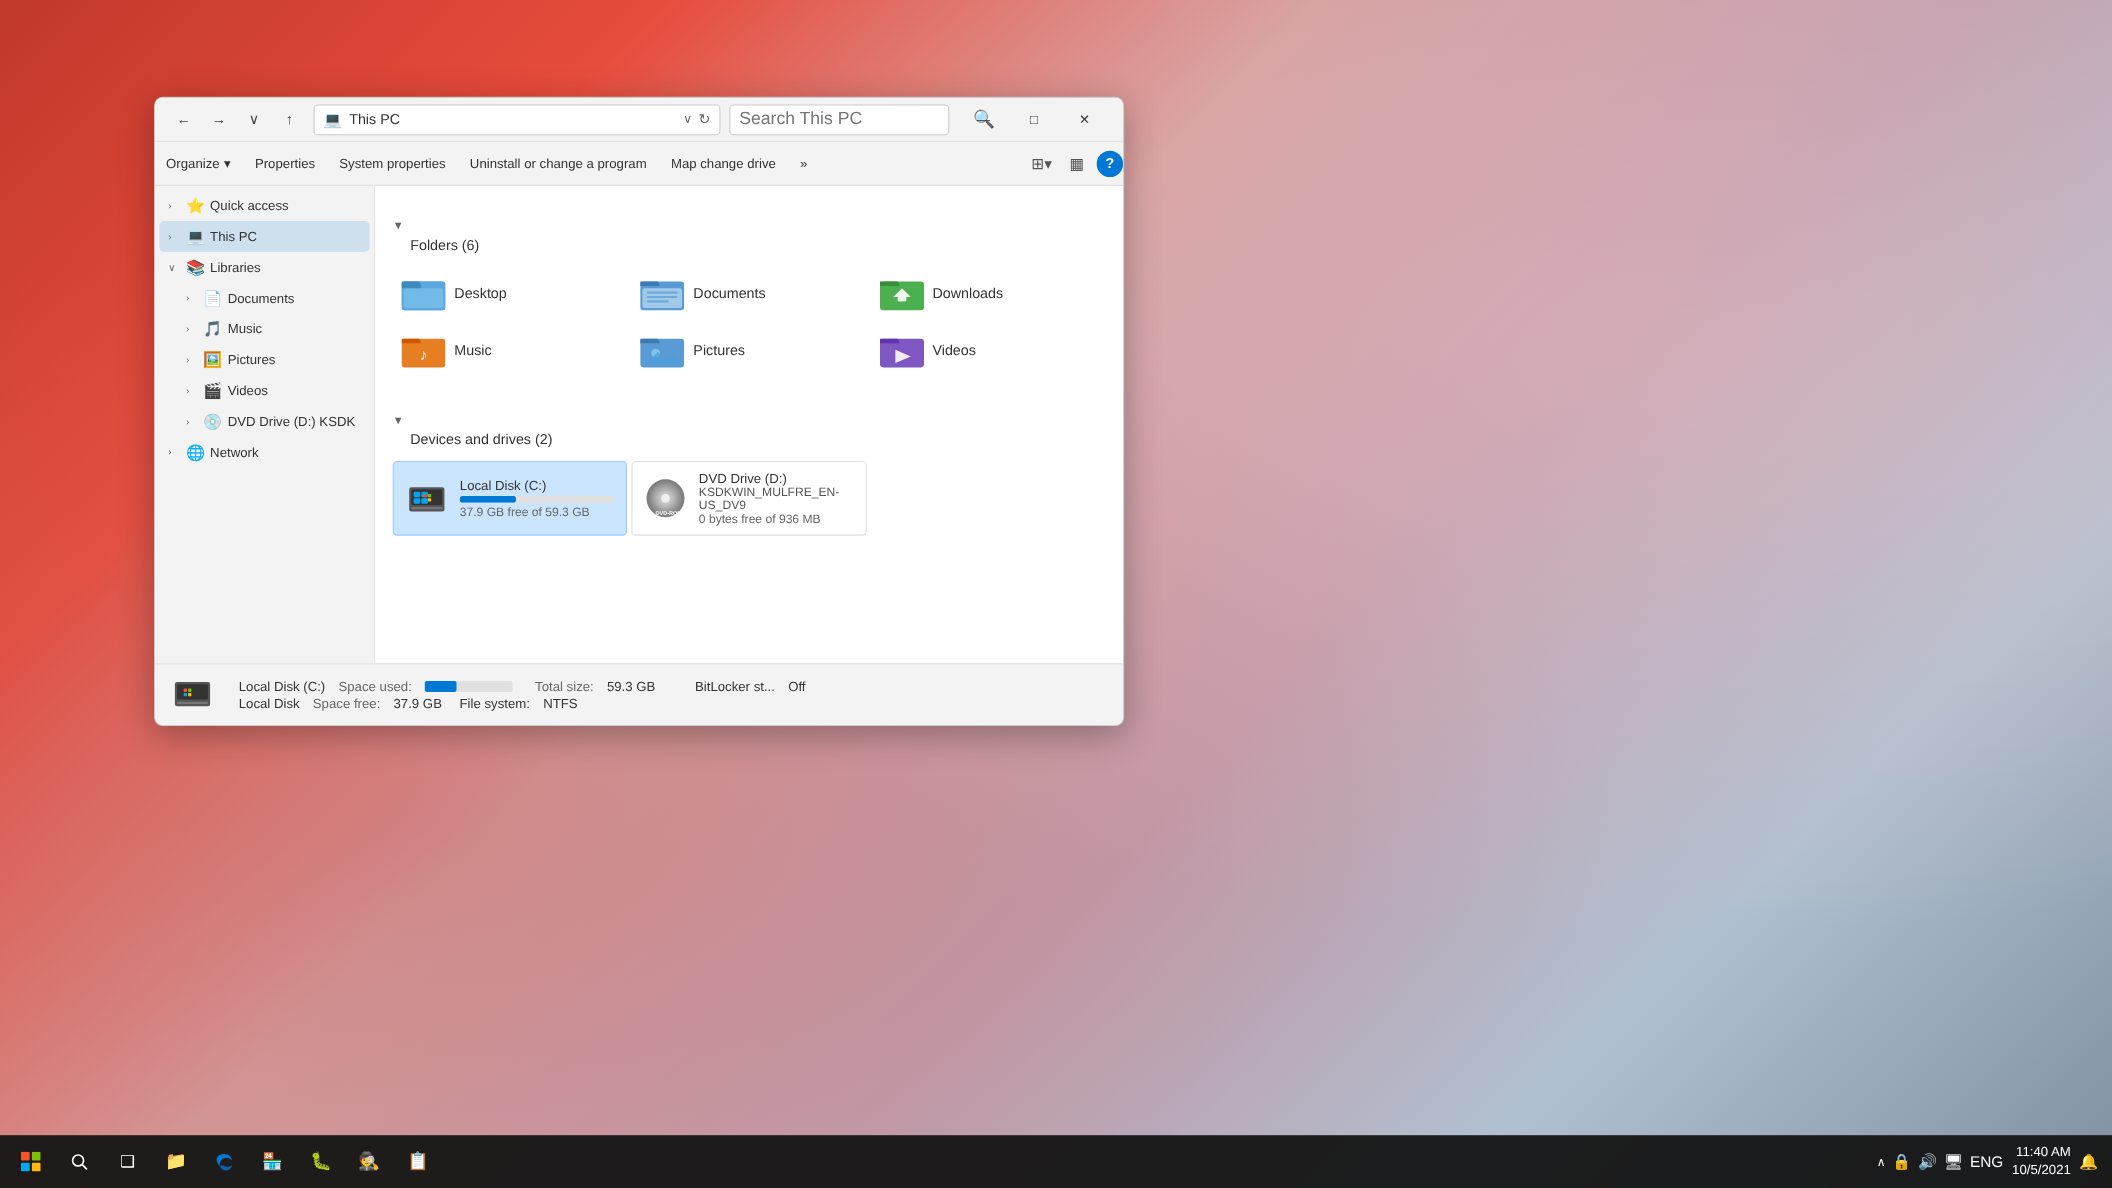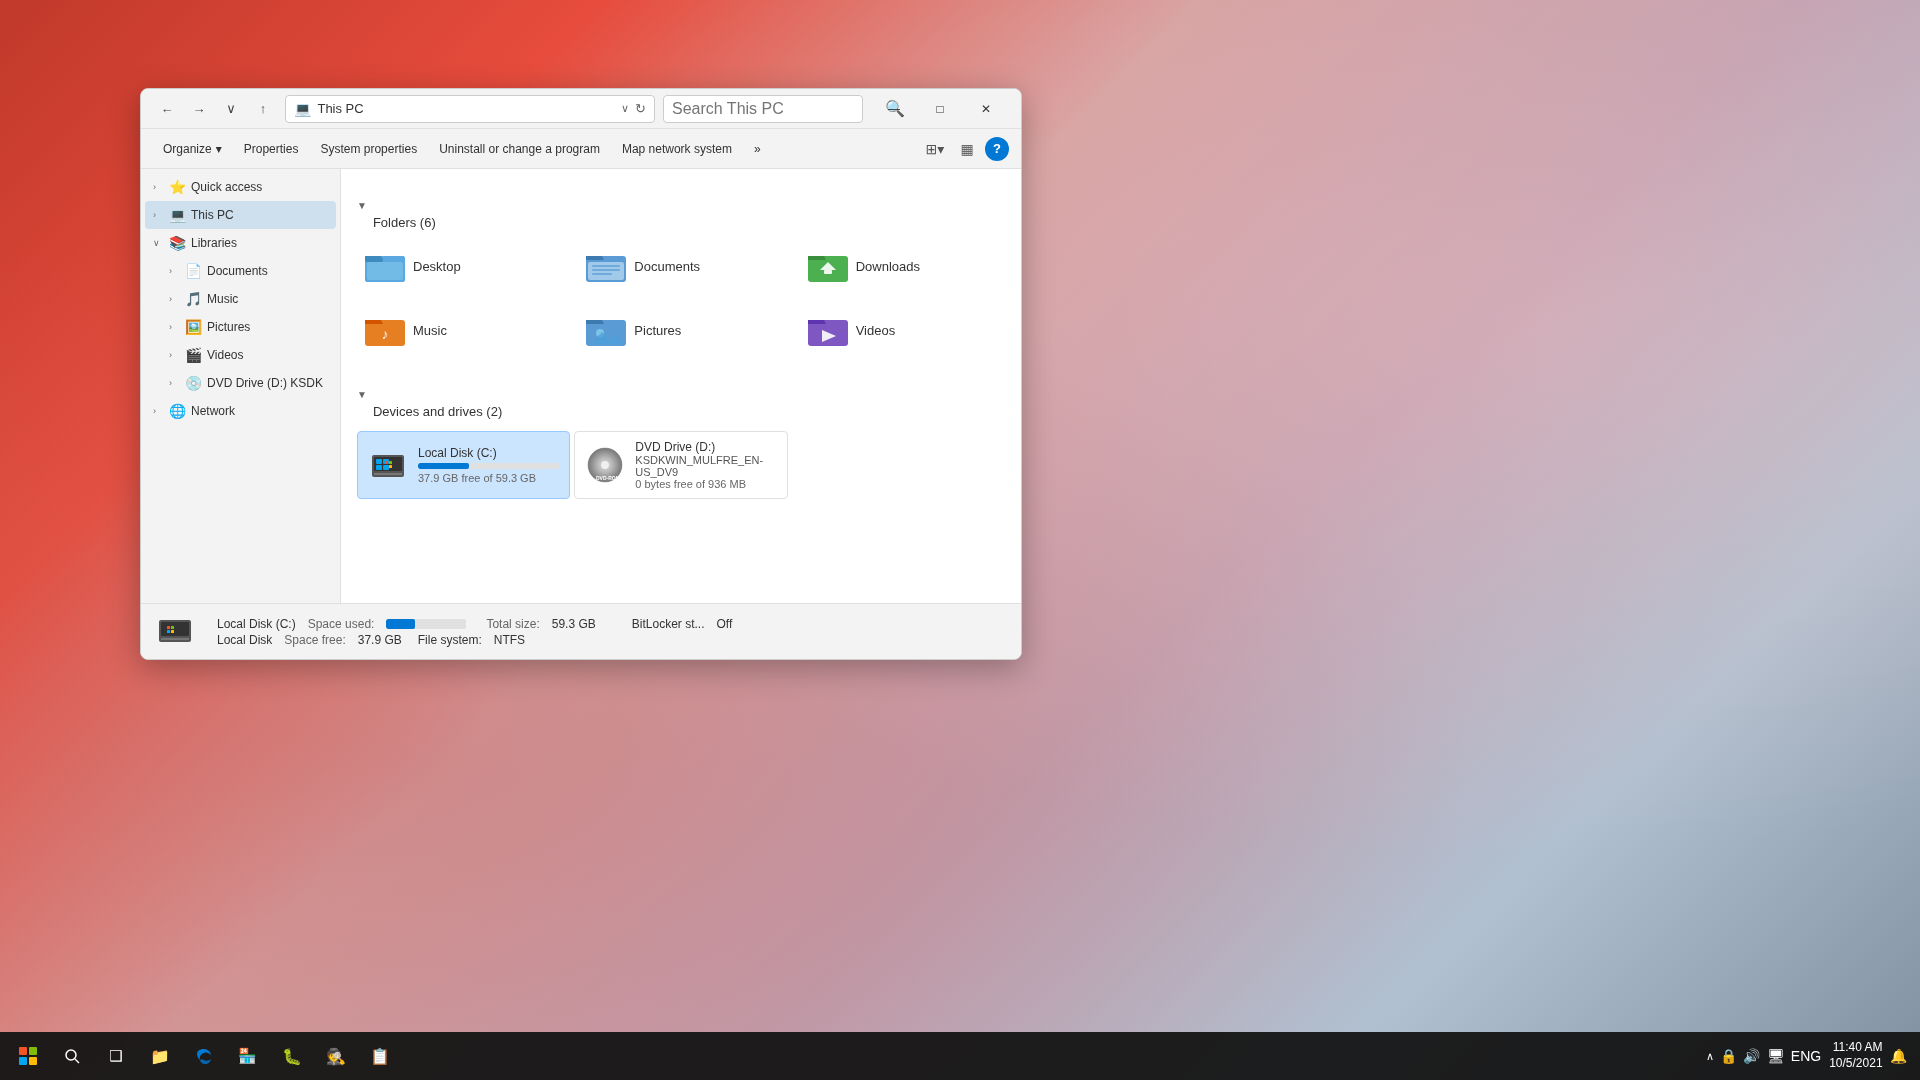--- a/index.html
+++ b/index.html
@@ -202,21 +202,21 @@
       background: none;
       border: none;
     }
 
     
     .toolbar {
       height: 40px;
       background: #f3f3f3;
       display: flex;
       align-items: center;
-      padding: 0 12px;
+      padding: 0 0;
       gap: 2px;
       border-bottom: 1px solid #e0e0e0;
     }
 
     .toolbar-btn {
       height: 28px;
       padding: 0 10px;
       border: none;
       background: none;
       border-radius: 4px;
@@ -326,21 +326,21 @@
     .section-title {
       font-size: 13px;
       color: #333;
       margin-top: 34px;
     }
 
     
     .folders-grid {
       display: grid;
       grid-template-columns: repeat(3, 1fr);
-      gap: 16px;
+      gap: 4px;
       margin-bottom: 16px;
     }
 
     .folder-item {
       display: flex;
       align-items: center;
       gap: 8px;
       padding: 6px 8px;
       border-radius: 4px;
       cursor: pointer;
@@ -501,21 +501,21 @@
     </div>
 
     <div class="toolbar">
       <button class="toolbar-btn">
         <span>Organize</span>
         <span>▾</span>
       </button>
       <button class="toolbar-btn">Properties</button>
       <button class="toolbar-btn">System properties</button>
       <button class="toolbar-btn">Uninstall or change a program</button>
-      <button class="toolbar-btn">Map network system</button>
+      <button class="toolbar-btn">Map change drive</button>
       <button class="toolbar-btn">»</button>
       <div class="toolbar-right">
         <button class="toolbar-icon-btn">
           <span>⊞</span>
           <span>▾</span>
         </button>
         <button class="toolbar-icon-btn">▦</button>
         <button class="toolbar-icon-btn" style="background:#0078d4; color:white; border-radius:50%; width:24px; height:24px; font-size:13px; font-weight:bold;">?</button>
       </div>
     </div>

